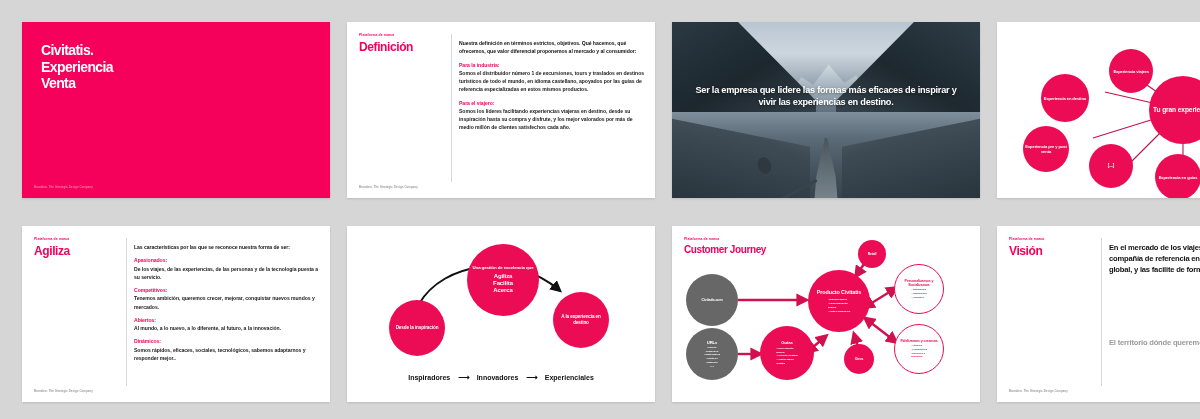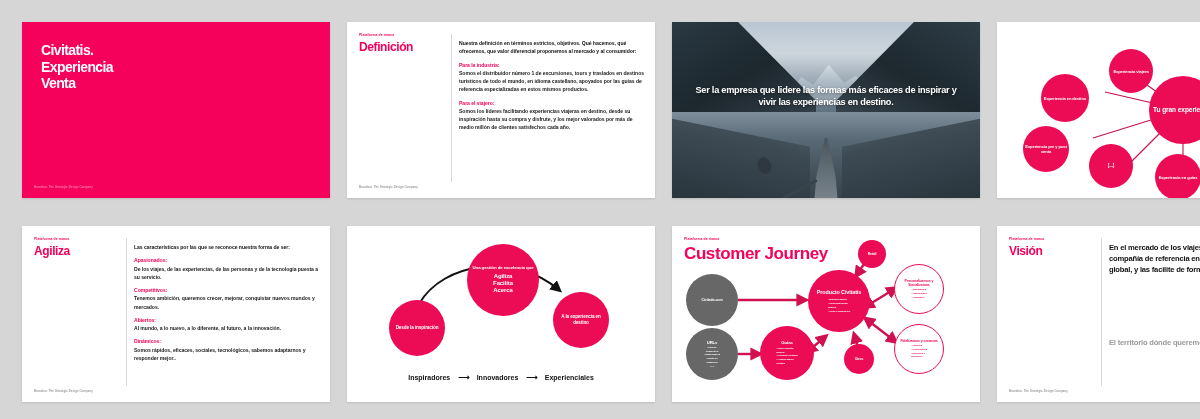--- a/index.html
+++ b/index.html
@@ -284,21 +284,21 @@
         <span class="arrowglyph">⟶</span>
         <span>Innovadores</span>
         <span class="arrowglyph">⟶</span>
         <span>Experienciales</span>
       </div>
     </div>
   </div>
 
   <div class="slide">
     <div class="eyebrow">Plataforma de marca</div>
-    <div class="title" style="font-size:17px;">Customer Journey</div>
+    <div class="title" style="font-size:10px;">Customer Journey</div>
 
     <div class="diagram">
       <svg class="overlay" viewBox="0 0 308 176">
         <defs>
           <marker id="ap" markerWidth="5.5" markerHeight="5.5" refX="4" refY="2.75" orient="auto">
             <path d="M0,0 L5.5,2.75 L0,5.5 z" fill="#e2偶0b55"></path>
           </marker>
           <marker id="ap2" markerWidth="5.5" markerHeight="5.5" refX="4" refY="2.75" orient="auto">
             <path d="M0,0 L5.5,2.75 L0,5.5 z" fill="#d11050"></path>
           </marker>

